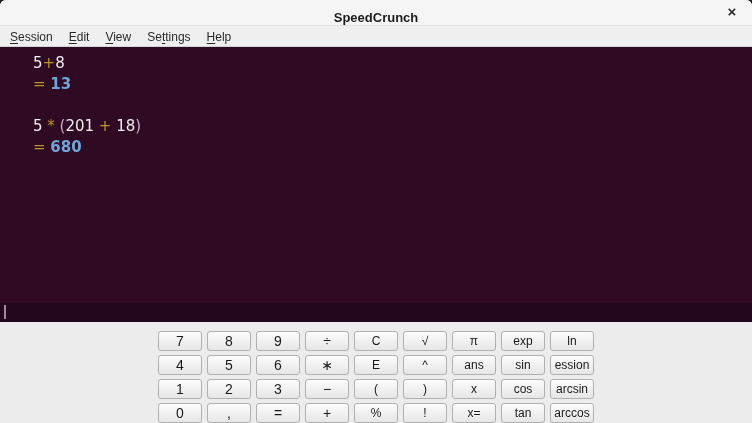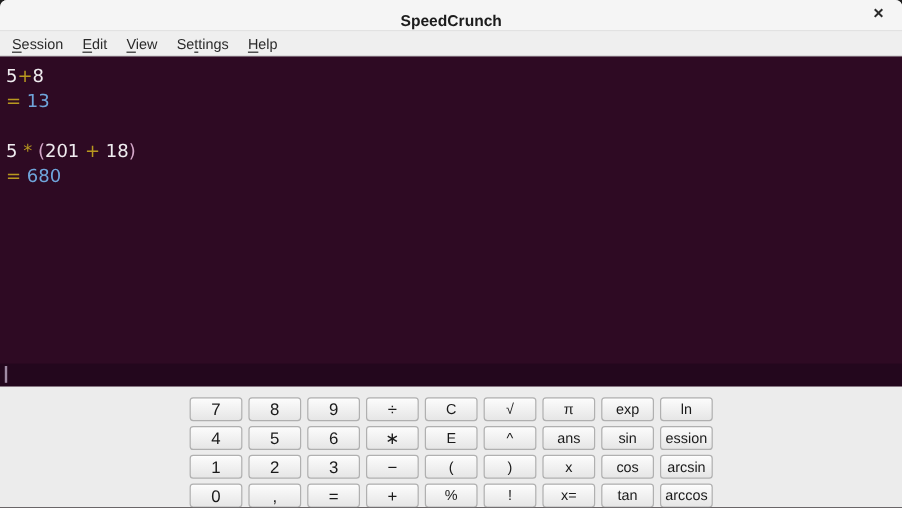--- a/index.html
+++ b/index.html
@@ -30,26 +30,27 @@
   }
   .menu-item{
     font-size:12px;color:#2a2a2a;padding:2px 8px;white-space:nowrap;
   }
   .menu-item u{text-decoration:underline;text-underline-offset:2px;}
   
   .display{
     flex:1 1 auto;position:relative;background:var(--display-bg,#2e0a23);
     font-family:"DejaVu Sans",sans-serif;font-size:15px;
     overflow:hidden;
+    padding-left:28px;
   }
   .history{padding:6px 5px 0 5px;}
   .hline{height:21px;line-height:21px;white-space:pre;}
   .tok-num{color:var(--c-num,#efecef);}
   .tok-op{color:var(--c-op,#b8981f);}
-  .tok-res{color:var(--c-res,#6fa5da);}
+  .tok-res{color:var(--c-res,#6fa5da);font-weight:bold;}
   .tok-paren{color:var(--c-paren,#d4a7c9);}
   .tok-var{color:var(--c-var,#85b440);}
   .input-line{
     position:absolute;left:0;right:0;bottom:0;height:19px;
     background:var(--input-bg,#23071d);
   }
   .caret{
     position:absolute;left:4px;top:2px;width:2px;height:14px;
     background:#a08ba4;
   }

